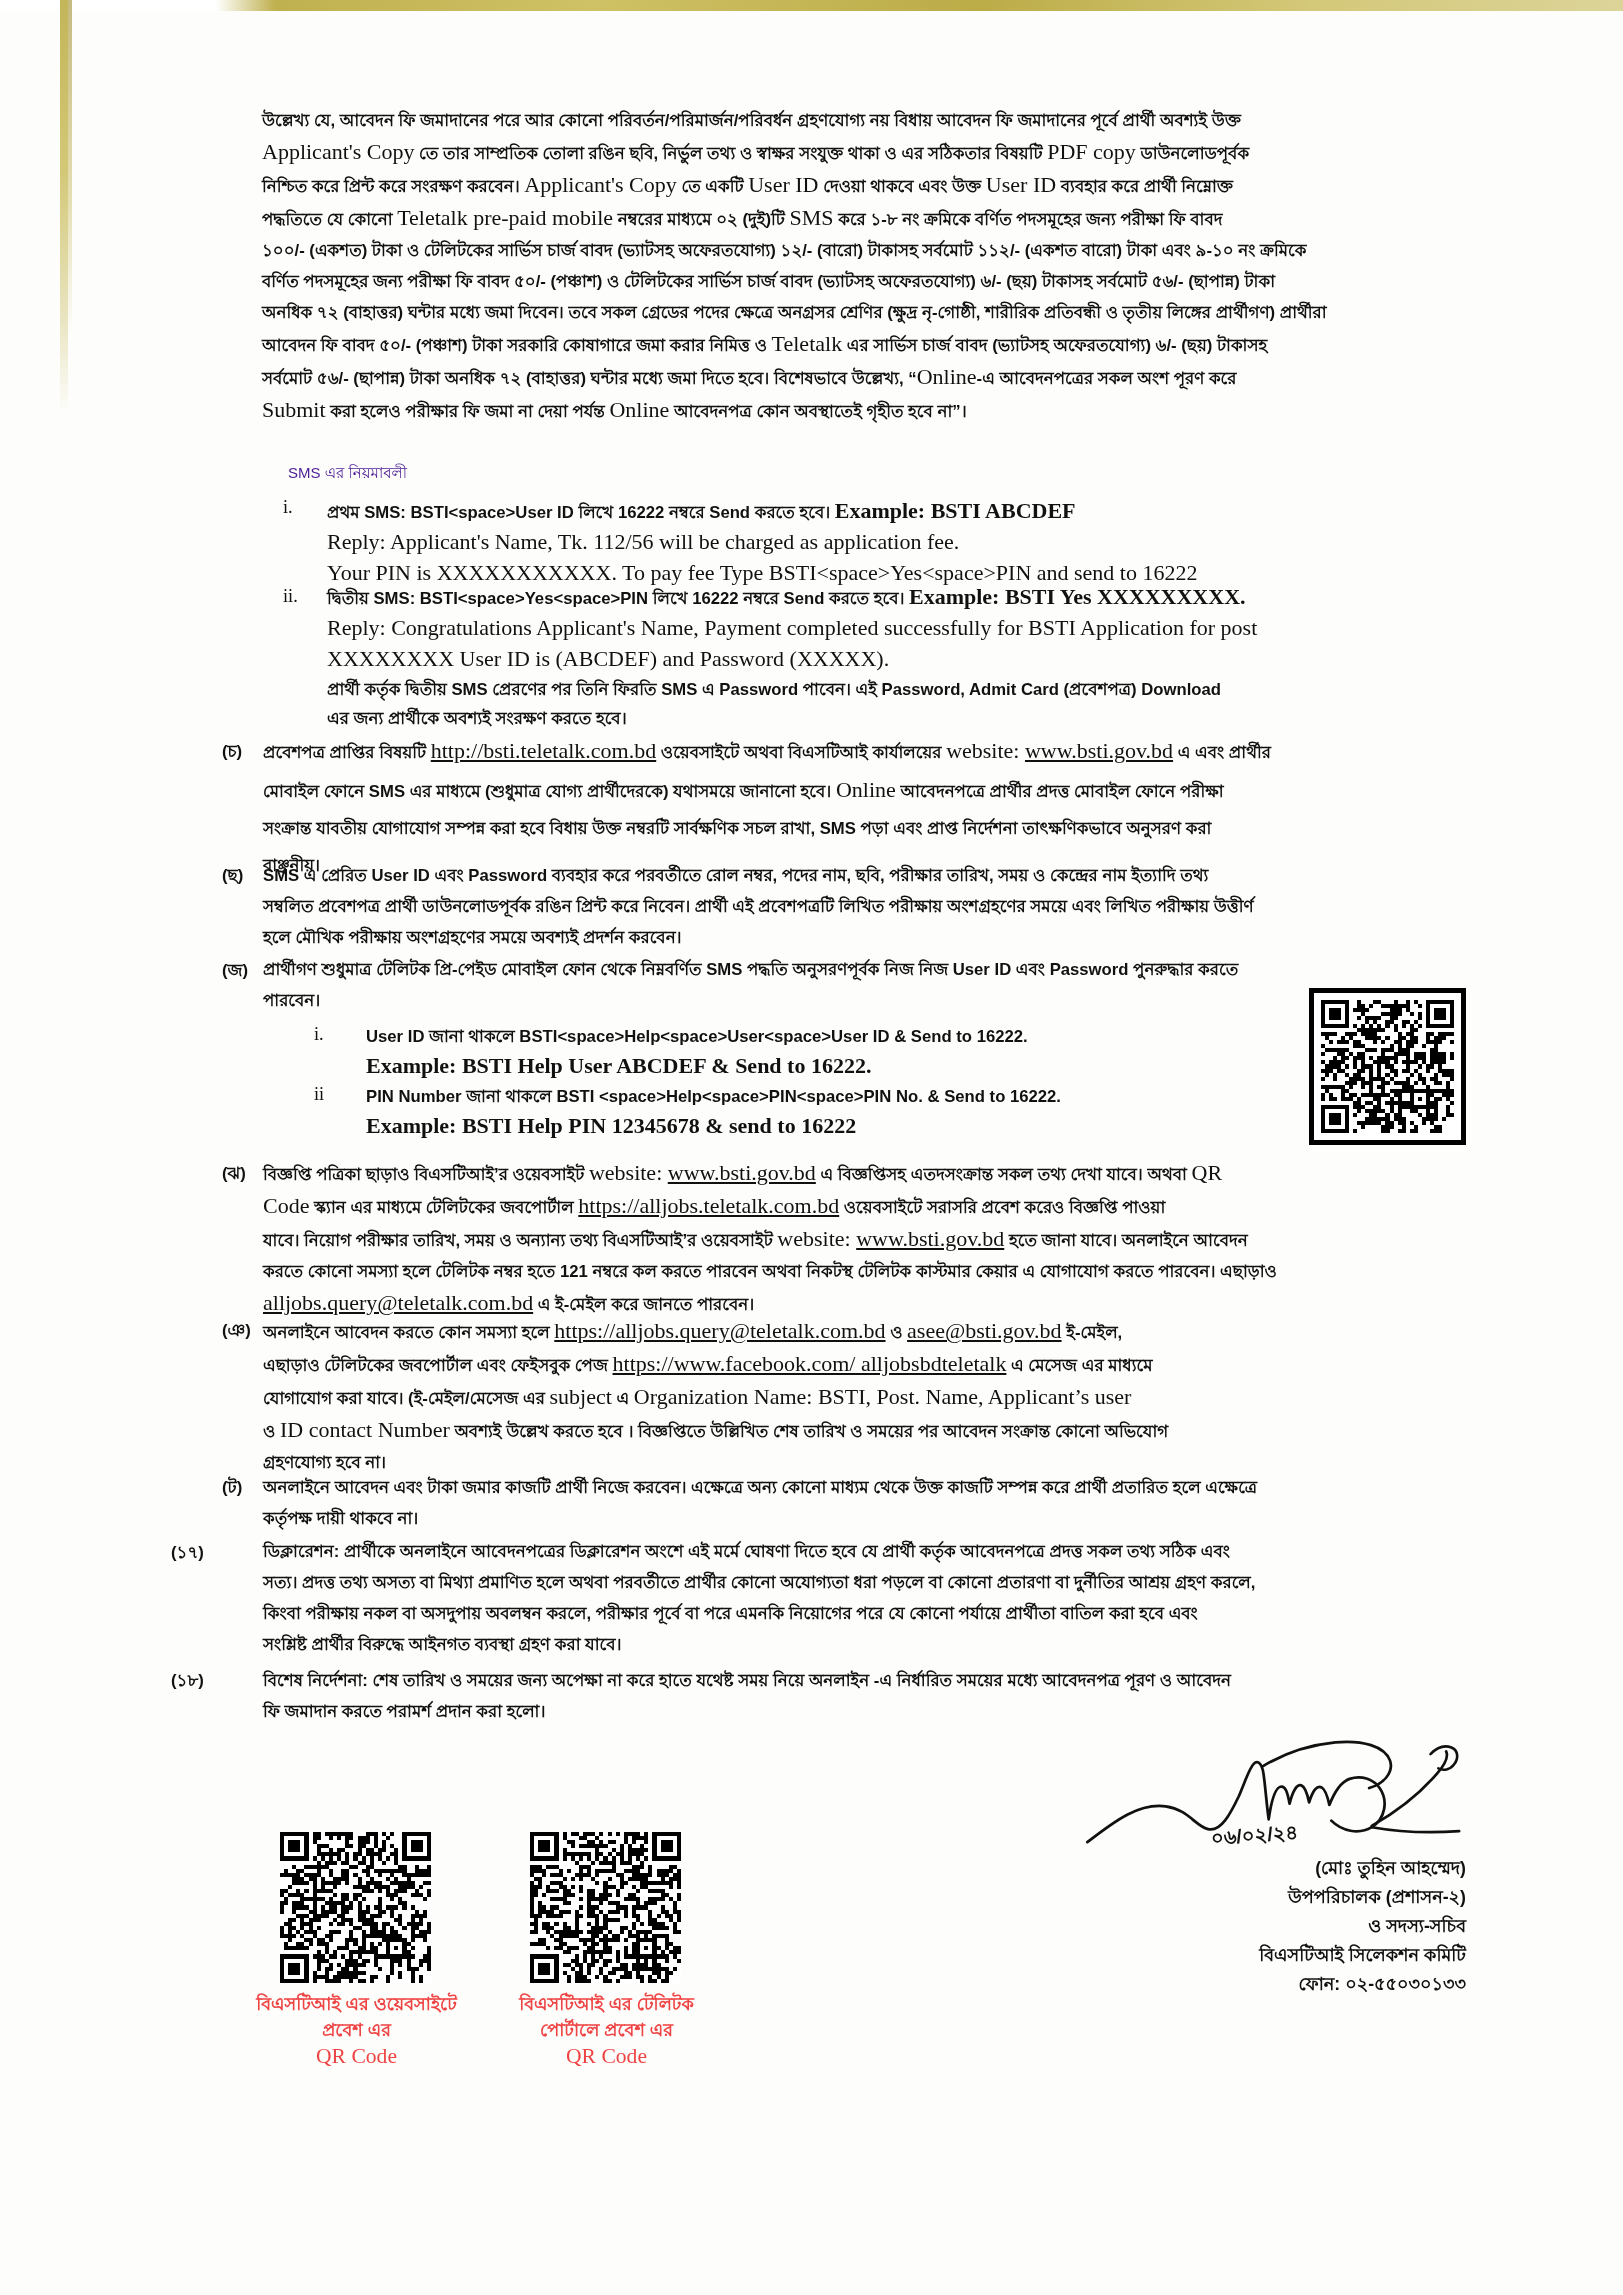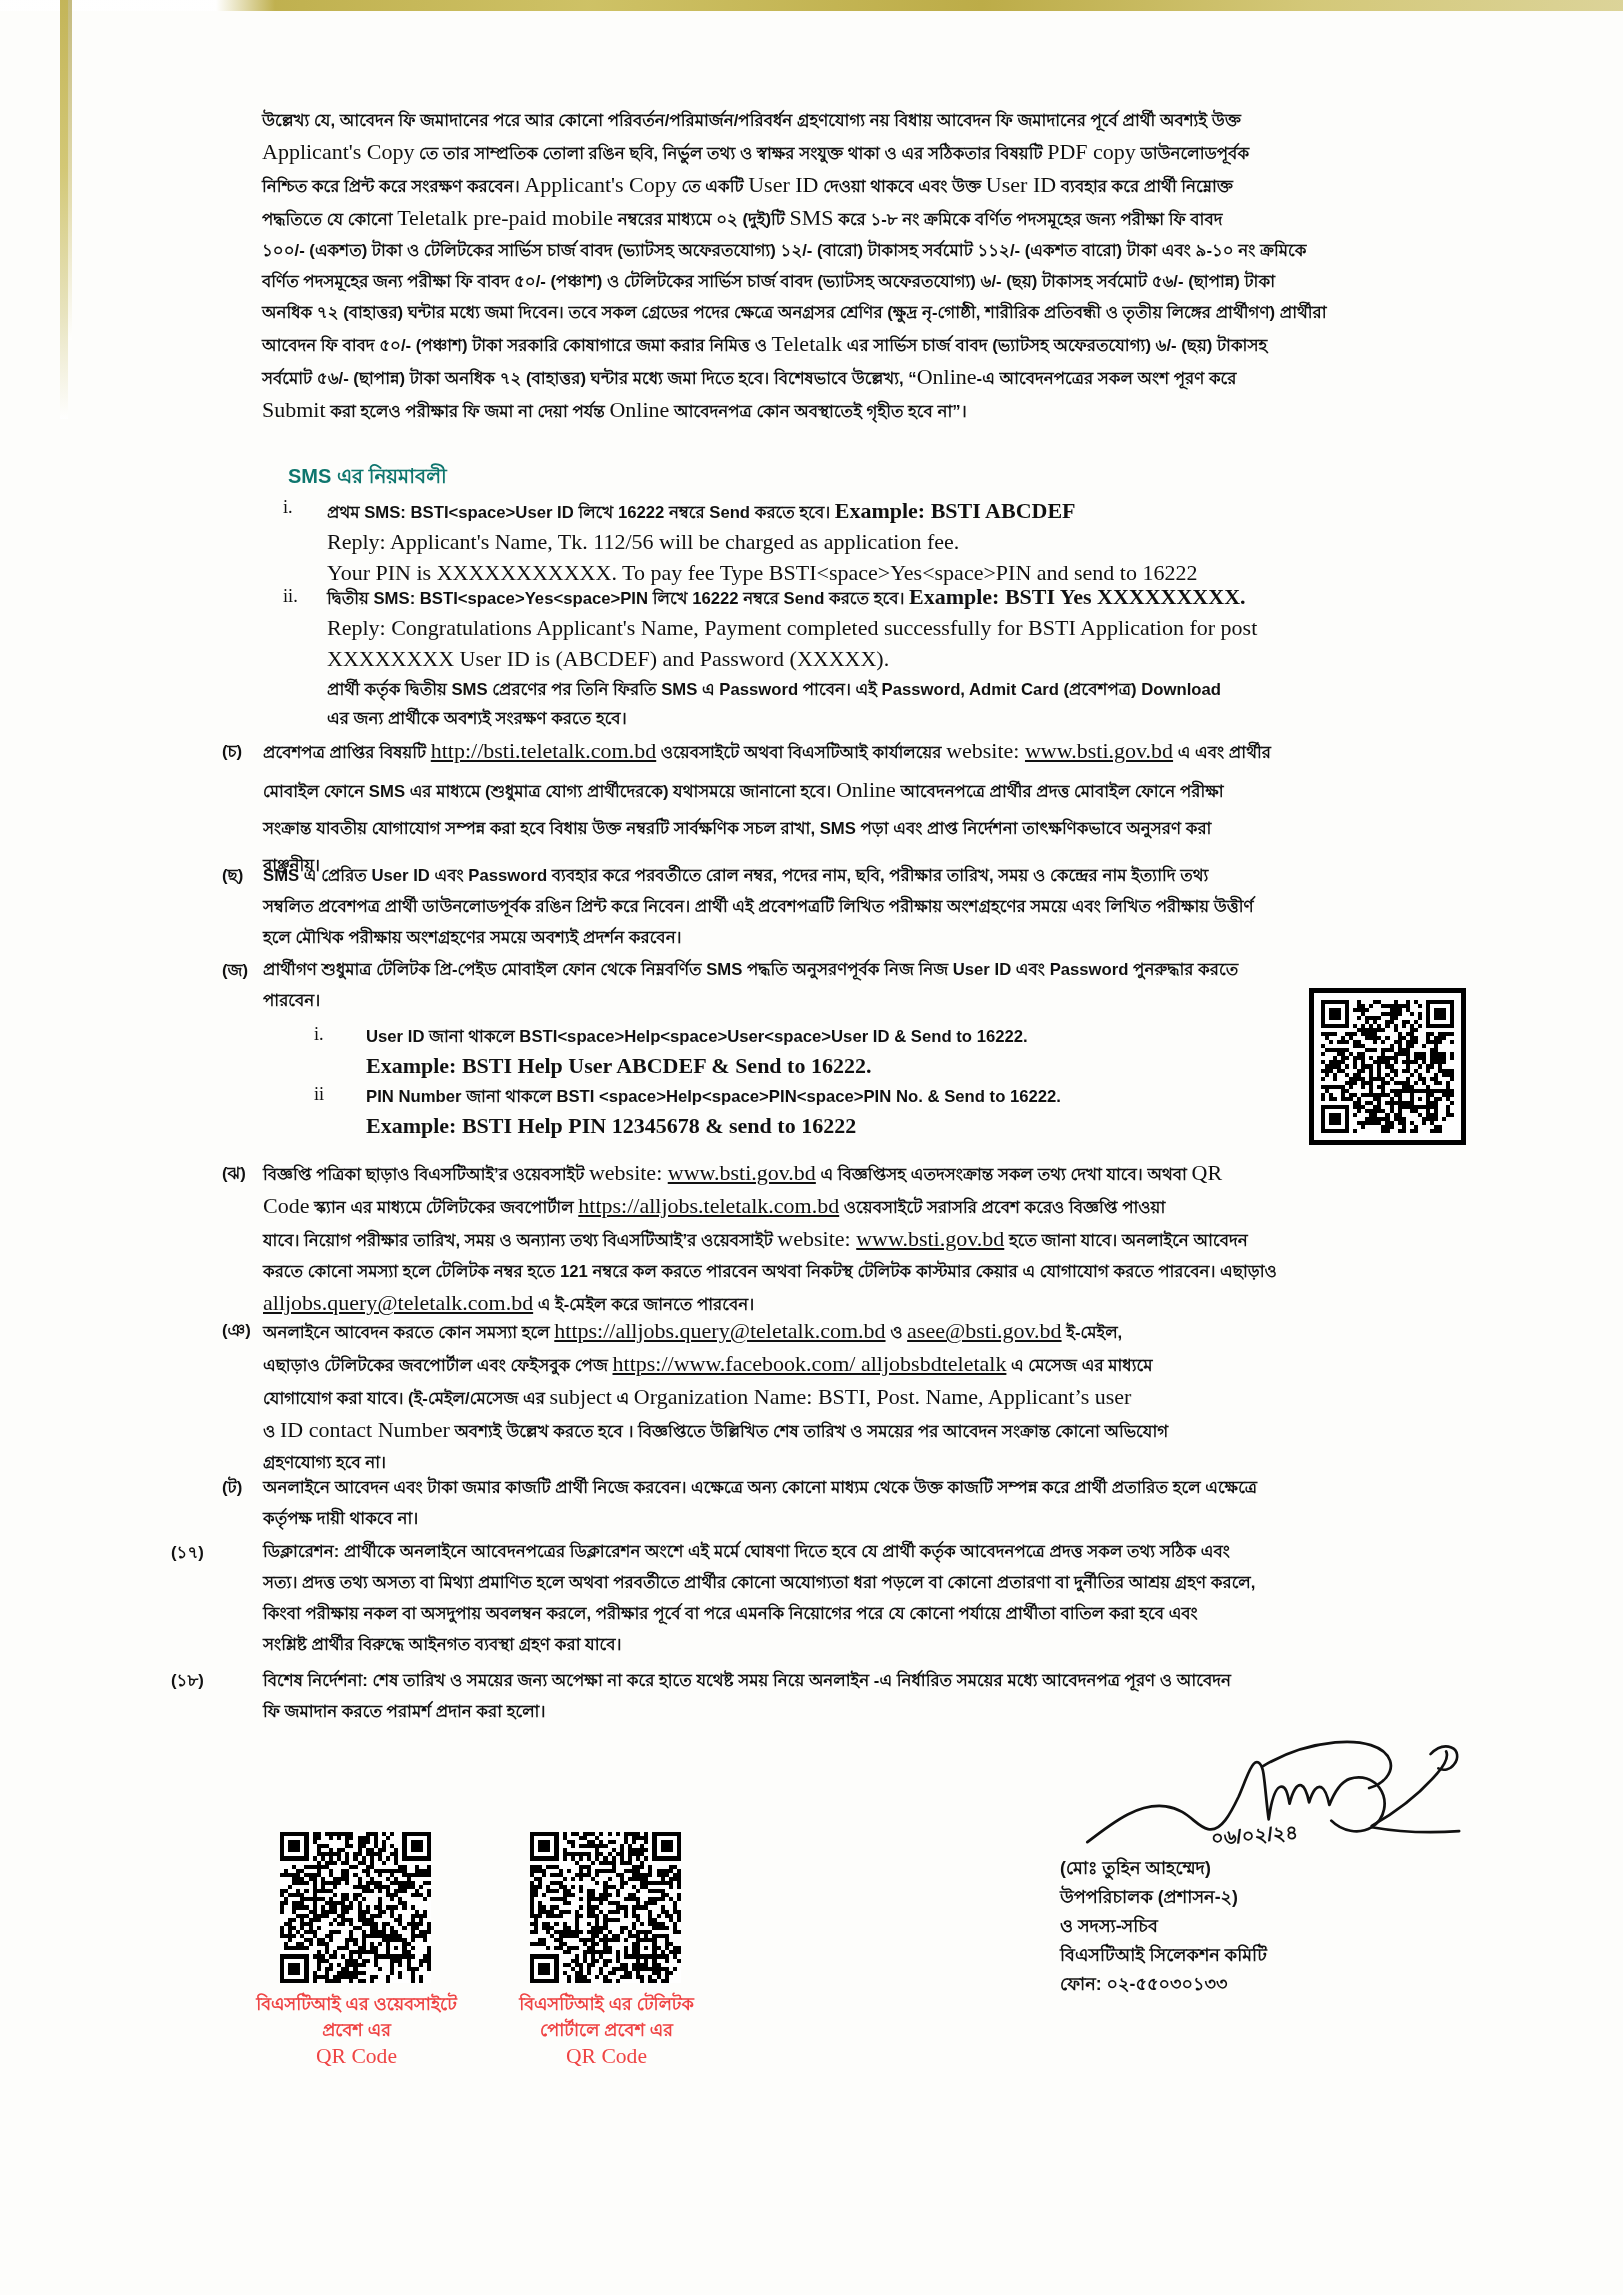--- a/index.html
+++ b/index.html
@@ -64,21 +64,21 @@
     font-size:18.3px;line-height:29.4px;color:#111;
   }
   .romnum{
     position:absolute;
     font-family:"Liberation Serif","DejaVu Serif",serif;
     font-size:18.3px;color:#111;
   }
   .secthead{
     position:absolute;
     font-family:"Liberation Sans","DejaVu Sans",sans-serif;
-    font-weight:700;font-size:20px;color:#0f766e;
+    font-weight:400;font-size:15px;color:#4c1d95;
   }
   
   .qr{
     display:grid;
     background:#fff;
   }
   .qr i{display:block;}
   .qr i.on{background:#000;}
   .qr-inline{
     position:absolute;
@@ -101,21 +101,21 @@
     color:#ef4444;
   }
   .qrcap .qrc-en{
     font-family:"Liberation Serif","DejaVu Serif",serif;
     font-weight:400;font-size:21.6px;
   }
   
   .sigwrap{position:absolute;}
   .sigblock{
     position:absolute;
-    text-align:left;
+    text-align:right;
     font-family:"Liberation Sans","DejaVu Sans",sans-serif;
     font-weight:700;
     font-size:17.7px;
     line-height:29px;
     color:#111;
     width:406px;
   }
   svg.sig{position:absolute;}
   .sig-date{
     position:absolute;

